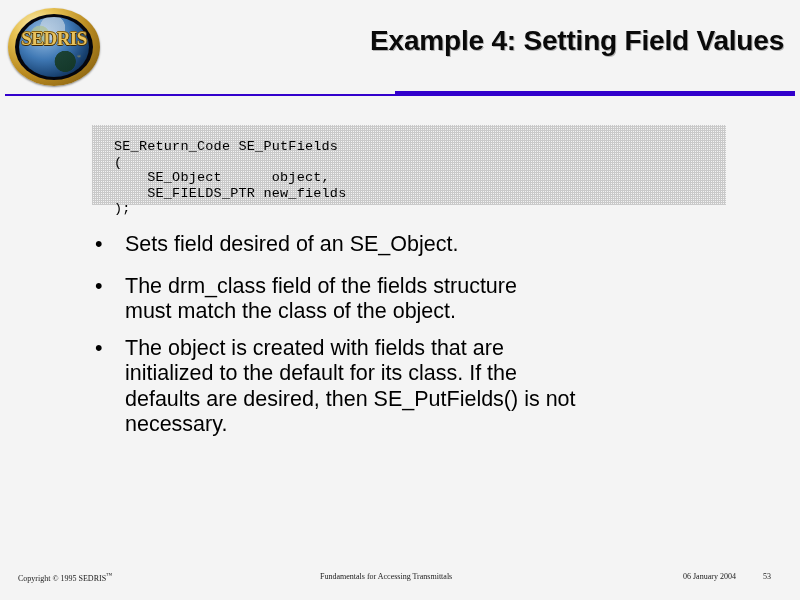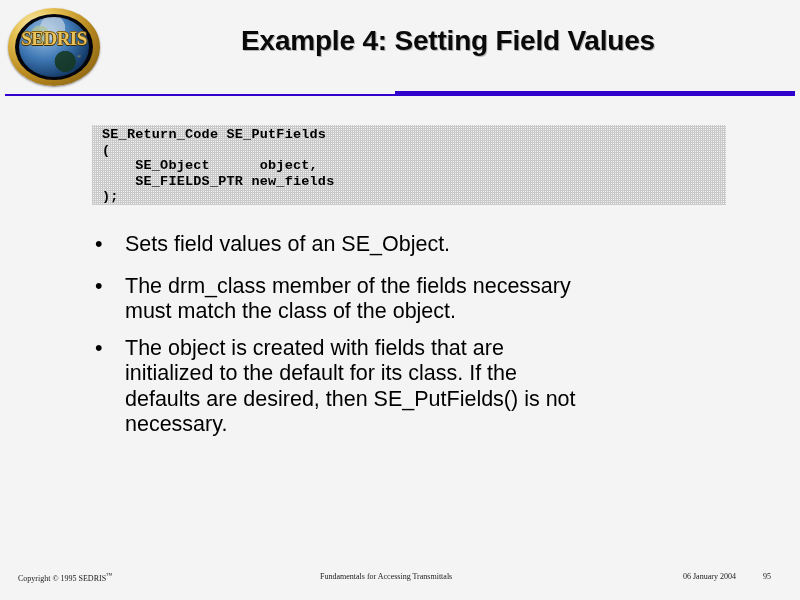--- a/index.html
+++ b/index.html
@@ -90,21 +90,21 @@
     font-size: 5px;
     color: #d8b64e;
     font-family: "Liberation Serif", serif;
   }
 
   .slide-title {
     position: absolute;
     left: 112px;
     top: 25px;
     width: 672px;
-    text-align: center;
+    text-align: right;
     font-size: 28px;
     font-weight: bold;
     color: #0a0a0a;
     letter-spacing: -0.2px;
     text-shadow: 1px 1px 0 rgba(130,130,130,0.55);
     white-space: nowrap;
   }
 
   .rule-left {
     position: absolute;
@@ -135,24 +135,24 @@
       repeating-linear-gradient(90deg, #c9c9c9 0px, #c9c9c9 1px, rgba(255,255,255,0) 1px, rgba(255,255,255,0) 2px),
       repeating-linear-gradient(0deg, #c9c9c9 0px, #c9c9c9 1px, rgba(255,255,255,0) 1px, rgba(255,255,255,0) 2px);
     background-size: 2px 2px, 2px 2px;
     padding: 0;
     box-sizing: border-box;
   }
   .code-text {
     position: absolute;
     left: 10px;
     top: 2px;
-    margin: 0;
+    margin: 12px;
     font-family: "Liberation Mono", "DejaVu Sans Mono", monospace;
     font-size: 13.5px;
-    font-weight: bold;
+    font-weight: normal;
     line-height: 15.5px;
     color: #000;
     white-space: pre;
     letter-spacing: 0.2px;
   }
 
   
   .bullets {
     position: absolute;
     left: 88px;
@@ -246,36 +246,36 @@
     <pre class="code-text">SE_Return_Code SE_PutFields
 (
     SE_Object      object,
     SE_FIELDS_PTR new_fields
 );</pre>
   </div>
 
   <div class="bullets">
     <div class="bullet b1">
       <span class="bullet-marker">•</span>
-      <span class="bullet-text">Sets field values of an SE_Object.</span>
+      <span class="bullet-text">Sets field desired of an SE_Object.</span>
     </div>
     <div class="bullet b2">
       <span class="bullet-marker">•</span>
-      <span class="bullet-text">The drm_class member of the fields necessary
+      <span class="bullet-text">The drm_class field of the fields structure
 must match the class of the object.</span>
     </div>
     <div class="bullet">
       <span class="bullet-marker">•</span>
       <span class="bullet-text">The object is created with fields that are
 initialized to the default for its class.  If the
 defaults are desired, then SE_PutFields() is not
 necessary.</span>
     </div>
   </div>
 
   <div class="footer">
     <div class="footer-left"><span>Copyright © 1995 SEDRIS</span><span class="tm">™</span></div>
     <div class="footer-center">Fundamentals for Accessing Transmittals</div>
     <div class="footer-date">06 January 2004</div>
-    <div class="footer-page">95</div>
+    <div class="footer-page">53</div>
   </div>
 
 </div>
 
 </body></html>

